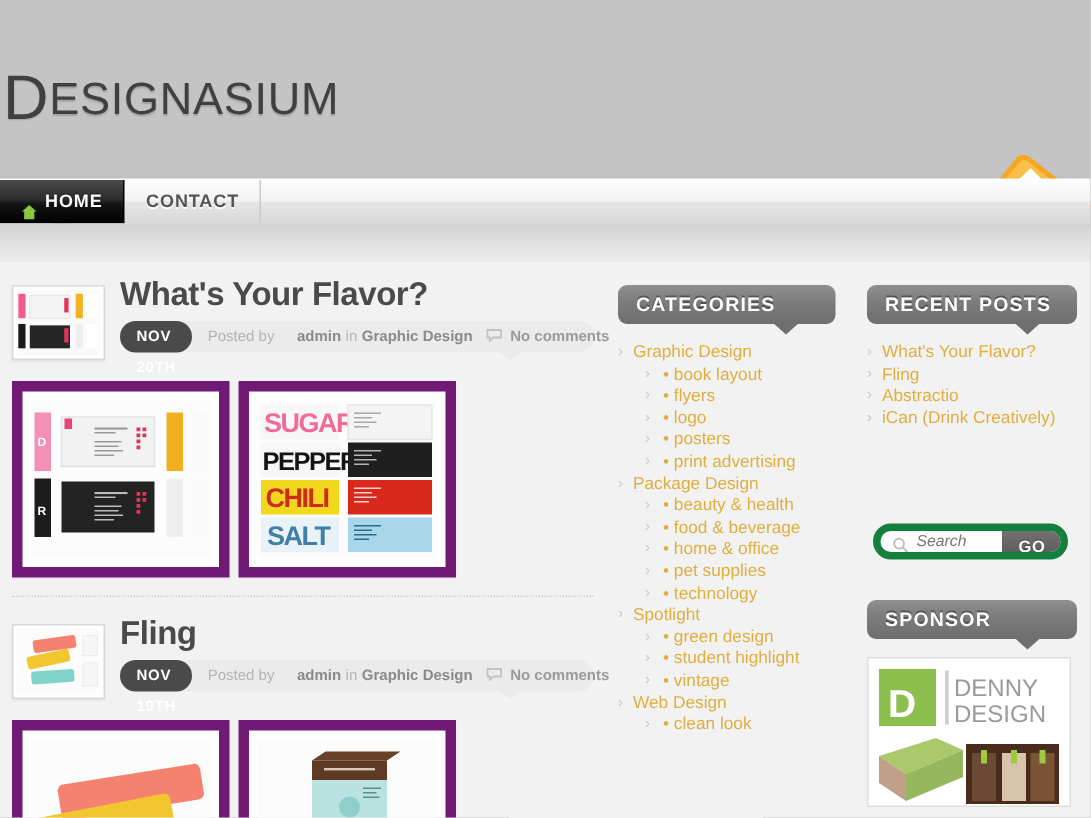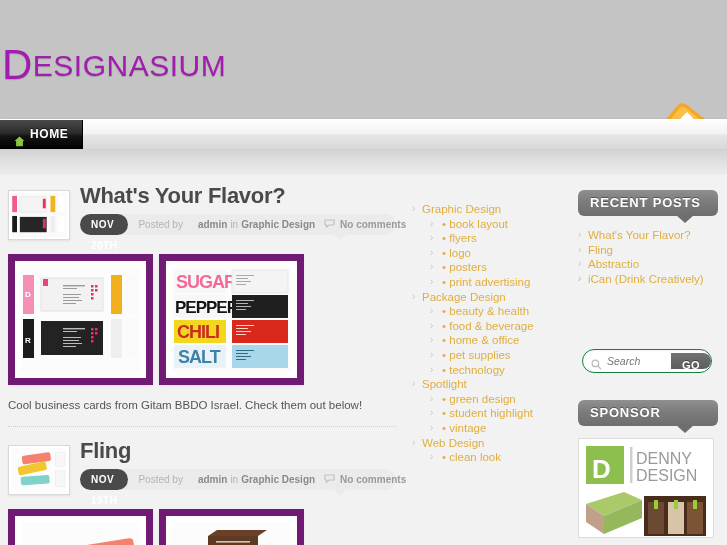--- a/index.html
+++ b/index.html
@@ -11,21 +11,21 @@
   }
   #page { position: relative; width: 727px; height: 545px; overflow: hidden; }
 
   
   .header {
     position: absolute; left: 0; top: 0; width: 727px; height: 119px;
     background: #c4c4c4;
   }
   .logo {
     position: absolute; left: 2px; top: 44px;
-    color: #a21caf;
+    color: #404040;
     font-size: 30px; font-weight: 400; letter-spacing: 0.5px;
     text-shadow: 0 1px 1px rgba(0,0,0,0.18);
     line-height: 1;
   }
   .logo .cap { font-size: 42px; line-height: 1; vertical-align: -3px; }
 
   
   .ribbon {
     position: absolute; right: -6px; top: 98px; width: 96px; height: 42px;
     overflow: hidden; pointer-events: none;
@@ -177,21 +177,21 @@
   .rp-list li {
     font-size: 11.5px; line-height: 14.5px; color: #e0ae3f;
     padding-left: 10px; position: relative; margin-bottom: 0px;
   }
   .rp-list li .chev { left: 0px; top: 0px; }
   .rp-link { color: #e0ae3f; cursor: pointer; }
 
   .searchbox {
     position: relative; width: 130px; height: 24px;
     background: #ffffff;
-    border: 1px solid #15803d;
+    border: 5px solid #15803d;
     border-radius: 12px;
     display: flex; align-items: center;
     box-shadow: inset 0 1px 2px rgba(0,0,0,0.05);
     overflow: hidden;
   }
   .search-ic { margin-left: 8px; width: 11px; height: 11px; flex: none; }
   .search-input {
     border: none; outline: none; background: transparent;
     font-family: "Liberation Sans", sans-serif;
     font-size: 10.5px; font-style: italic; color: #a8a8a8;
@@ -234,20 +234,23 @@
 
   <div class="navwrap">
     <nav class="nav">
       <div class="nav-item active">
         <span class="home-icon">
           <svg viewBox="0 0 11 11" width="11" height="11">
               <path d="M5.5 0.6 L10.4 5 L8.9 5 L8.9 10.2 L2.1 10.2 L2.1 5 L0.6 5 Z" fill="#8cc63e"></path>
             </svg>
         </span>
         <span>HOME</span>
+      </div>
+      <div class="nav-item">
+        <span>CONTACT</span>
       </div>
     </nav>
   </div>
 
   <div class="body-area">
     <div class="body-band"></div>
     <div class="body-inner"></div>
   </div>
 
   <div class="main-col">
@@ -372,21 +375,20 @@
             <g fill="#2d6c88">
                 <rect x="64" y="83" width="18" height="1"></rect>
                 <rect x="64" y="86" width="12" height="1"></rect>
                 <rect x="64" y="89" width="15" height="1"></rect>
                 <rect x="64" y="92" width="10" height="1"></rect>
               </g>
           </svg>
         </div>
       </div>
 
-      <p class="post-excerpt">Cool business cards from Gitam BBDO Israel. Check them out below!</p>
       <div class="divider"></div>
     </article>
 
     <article class="post" style="margin-top:10px;">
       <div class="post-head">
         <div class="post-thumb">
           <svg viewBox="0 0 58 46">
             <rect width="58" height="46" fill="#fcfcfc"></rect>
             <g transform="rotate(-8 29 16)">
                 <rect x="12" y="6" width="30" height="9" rx="2" fill="#f4826e"></rect>
@@ -446,20 +448,21 @@
                 <rect x="70" y="35" width="9" height="1"></rect>
                 <rect x="70" y="38" width="11" height="1"></rect>
               </g>
           </svg>
         </div>
       </div>
     </article>
   </div>
 
   <div class="widget" style="left:412px; top:190px; width:145px;">
+    <div class="widget-head">CATEGORIES</div>
     <div class="widget-body">
       <ul class="cat-list">
         <li class="lvl1"><span class="chev">›</span><span class="cat-link">Graphic Design</span></li>
         <li class="lvl2"><span class="chev">›</span><span class="bullet">•</span> <span class="cat-link">book layout</span></li>
         <li class="lvl2"><span class="chev">›</span><span class="bullet">•</span> <span class="cat-link">flyers</span></li>
         <li class="lvl2"><span class="chev">›</span><span class="bullet">•</span> <span class="cat-link">logo</span></li>
         <li class="lvl2"><span class="chev">›</span><span class="bullet">•</span> <span class="cat-link">posters</span></li>
         <li class="lvl2"><span class="chev">›</span><span class="bullet">•</span> <span class="cat-link">print advertising</span></li>
         <li class="lvl1"><span class="chev">›</span><span class="cat-link">Package Design</span></li>
         <li class="lvl2"><span class="chev">›</span><span class="bullet">•</span> <span class="cat-link">beauty &amp; health</span></li>

